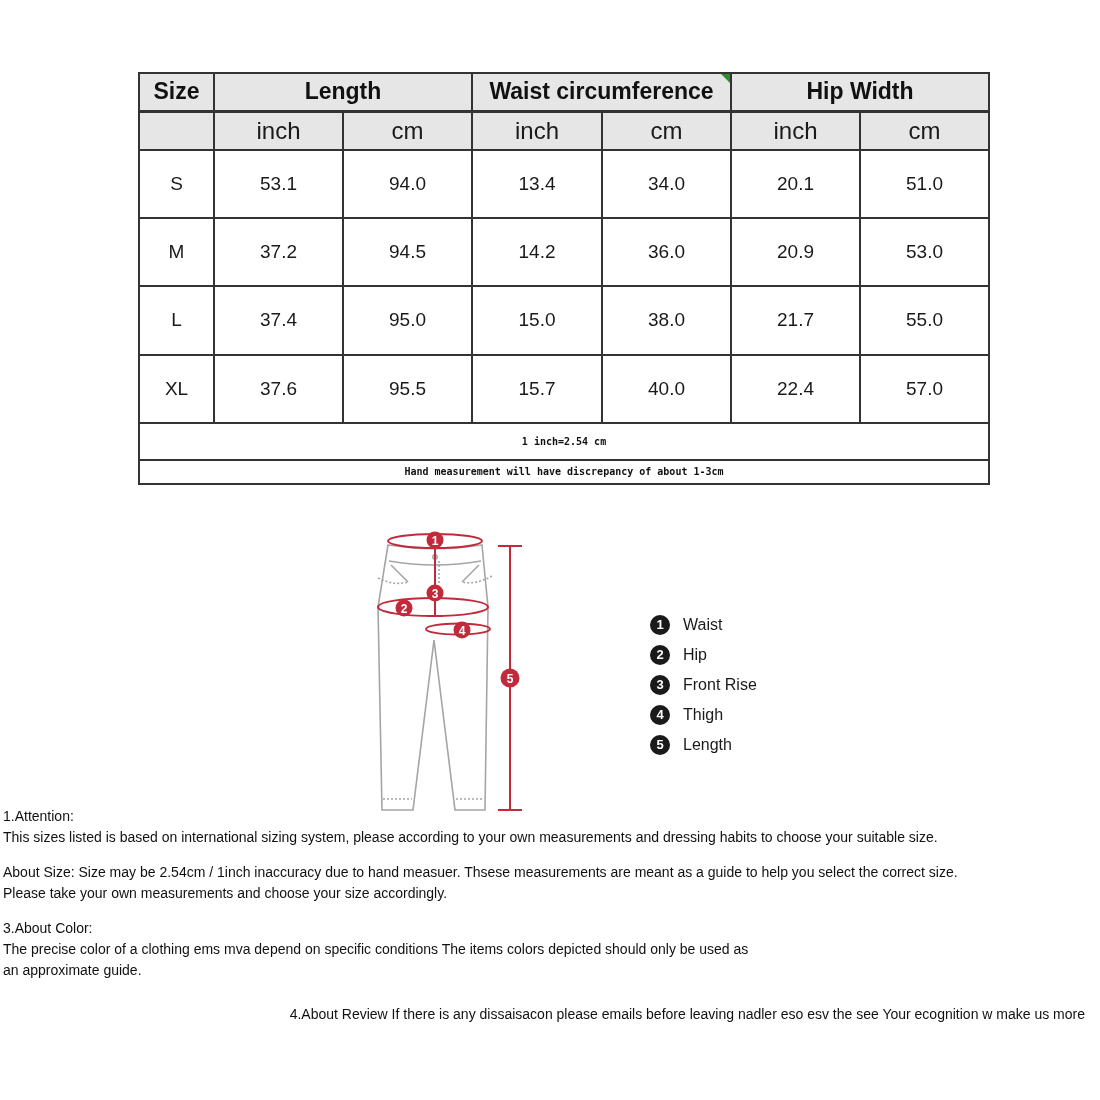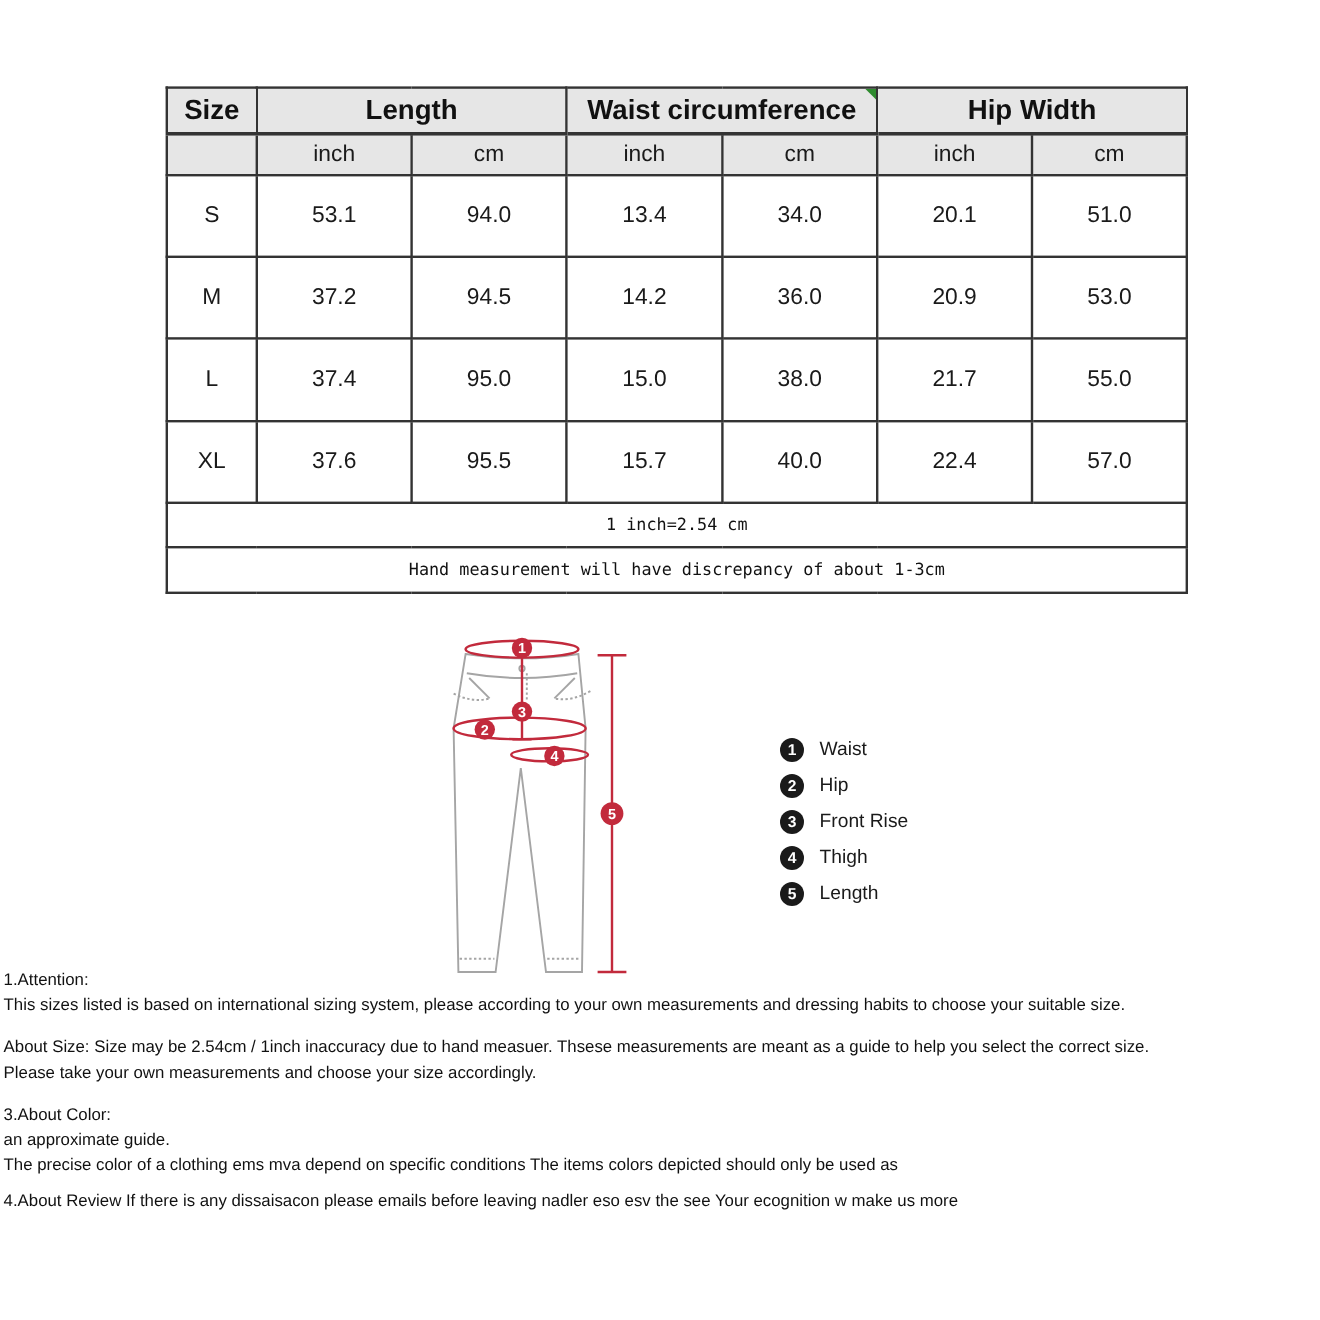--- a/index.html
+++ b/index.html
@@ -17,26 +17,26 @@
   }
   table.size-table th, table.size-table td{
     border:2px solid #333333;text-align:center;vertical-align:middle;
     padding:4px;overflow:hidden;
   }
   tr.grp-row th{
     background:#e6e6e6;font-size:23px;font-weight:bold;color:#111;
     border-bottom:3px solid #333;position:relative;
   }
   tr.sub-row td{
-    background:#e6e6e6;font-size:19px;font-weight:normal;color:#1a1a1a;
+    background:#e6e6e6;font-size:24px;font-weight:normal;color:#1a1a1a;
   }
   tr.data-row td{font-size:19px;color:#1a1a1a;background:#fff;}
   tr.foot-row td{
-    font-family:"DejaVu Sans Mono", monospace;font-weight:normal;
-    font-size:14px;color:#111;background:#fff;
+    font-family:"DejaVu Sans Mono", monospace;font-weight:bold;
+    font-size:10px;color:#111;background:#fff;
   }
   .comment-marker{
     position:absolute;top:0;right:0;width:0;height:0;
     border-top:9px solid #2e8b2e;border-left:9px solid transparent;
   }
 
   
   svg.pants{position:absolute;left:360px;top:523px;}
 
   
@@ -48,21 +48,21 @@
     flex:0 0 20px;
   }
   .legend-label{margin-left:13px;font-size:16px;color:#1a1a1a;text-align:center;}
 
   
   .notes{position:absolute;left:3px;top:806px;width:1082px;font-size:14px;line-height:21px;color:#111;}
   .notes .line{white-space:nowrap;}
   .sec{margin:0;}
   .sec-2{margin-top:14px;}
   .sec-3{margin-top:14px;}
-  .sec-4{margin-top:9px;}
+  .sec-4{margin-top:23px;text-align:right;}
 </style>
 </head>
 <body>
 
 <div class="canvas">
 
   <table class="size-table">
     <colgroup>
       <col style="width:75px">
         <col style="width:129px">
@@ -120,21 +120,21 @@
       <td>37.6</td>
       <td>95.5</td>
       <td>15.7</td>
       <td>40.0</td>
       <td>22.4</td>
       <td>57.0</td>
     </tr>
     <tr class="foot-row" style="height:37px">
       <td colspan="7">1 inch=2.54 cm</td>
     </tr>
-    <tr class="foot-row" style="height:38px">
+    <tr class="foot-row" style="height:24px">
       <td colspan="7">Hand measurement will have discrepancy of about 1-3cm</td>
     </tr>
   </tbody>
     </table>
 
   <svg class="pants" width="180" height="300" viewBox="0 0 180 300">
 
     <g fill="none" stroke="#a5a5a5" stroke-width="1.6">
       <path d="M28,22 C60,27 90,27 122,22 L128,84 L125,287 L95,287 L74,117 L53,287 L22,287 L18,84 Z"></path>
       <path d="M29,38 Q75,46 121,38"></path>
@@ -200,21 +200,21 @@
     <div class="sec sec-1">
       <div class="line">1.Attention:</div>
       <div class="line">This sizes listed is based on international sizing system, please according to your own measurements and dressing habits to choose your suitable size.</div>
     </div>
     <div class="sec sec-2">
       <div class="line">About Size: Size may be 2.54cm / 1inch inaccuracy due to hand measuer. Thsese measurements are meant as a guide to help you select the correct size.</div>
       <div class="line">Please take your own measurements and choose your size accordingly.</div>
     </div>
     <div class="sec sec-3">
       <div class="line">3.About Color:</div>
+      <div class="line">The precise color of a clothing ems mva depend on specific conditions The items colors depicted should only be used as</div>
       <div class="line">an approximate guide.</div>
-      <div class="line">The precise color of a clothing ems mva depend on specific conditions The items colors depicted should only be used as</div>
     </div>
     <div class="sec sec-4">
       <div class="line">4.About Review If there is any dissaisacon please emails before leaving nadler eso esv the see Your ecognition w make us more</div>
     </div>
   </div>
 
 </div>
 
 </body></html>

